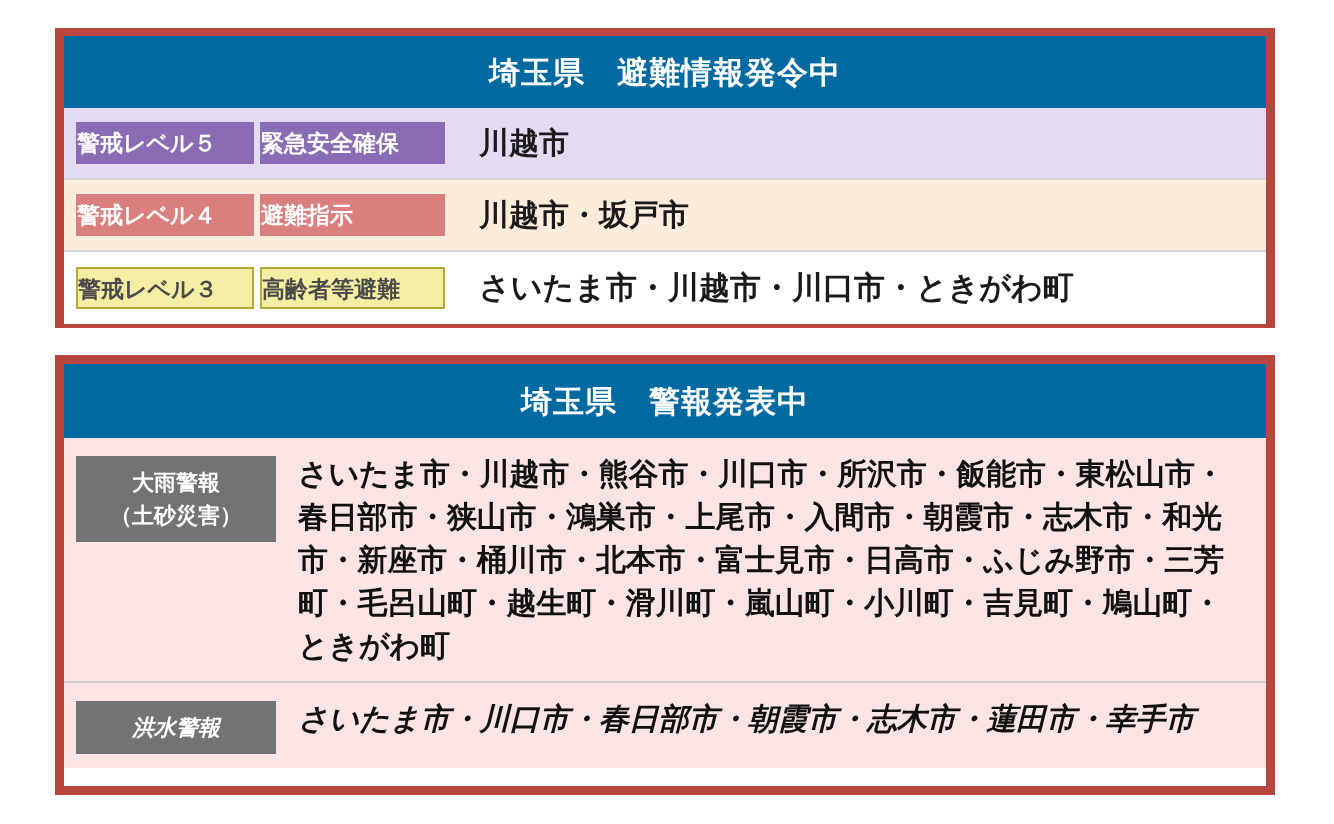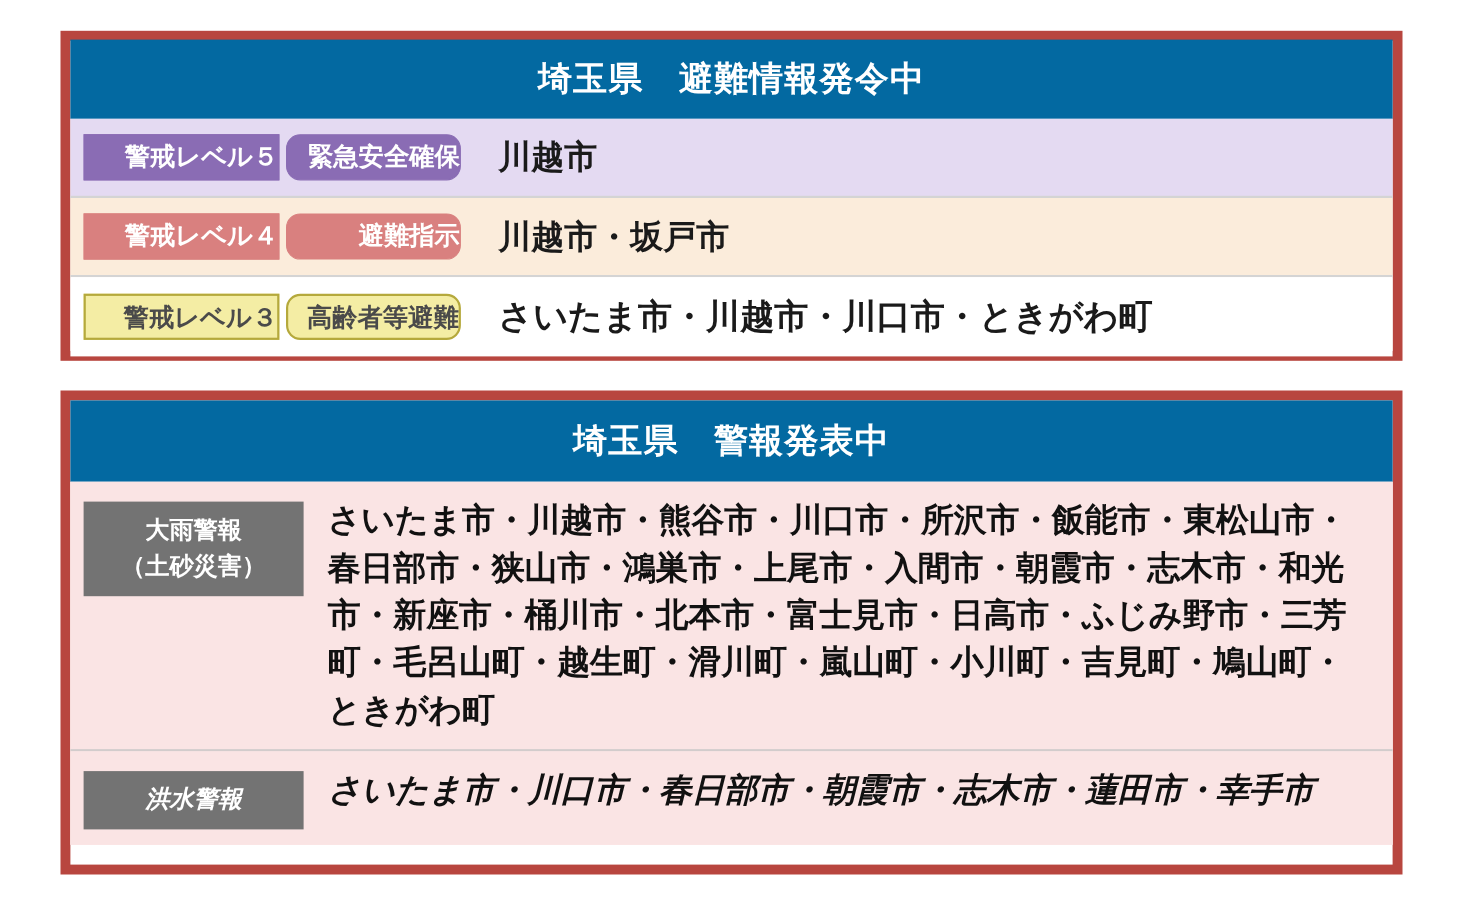--- a/index.html
+++ b/index.html
@@ -71,30 +71,30 @@
   .evac-row.lv4 { background: #fbecdb; height: 72px; }
   .evac-row.lv3 { background: #ffffff; height: 72px; border-bottom: none; }
 
   .badge-group {
     display: flex;
     align-items: center;
     flex: 0 0 auto;
   }
   .badge {
     box-sizing: border-box;
-    text-align: right;
+    text-align: left;
     font-weight: bold;
     font-size: 23px;
     line-height: 40px;
     height: 42px;
     margin-right: 6px;
     white-space: nowrap;
   }
   .badge.level-label { width: 178px; }
-  .badge.action-label { width: 159px; border-radius: 13px; }
+  .badge.action-label { width: 185px; }
 
   .lv5 .badge {
     background: #8a6cb4;
     color: #ffffff;
     border: 1px solid #8a6cb4;
   }
   .lv4 .badge {
     background: #d9807f;
     color: #ffffff;
     border: 1px solid #d9807f;

